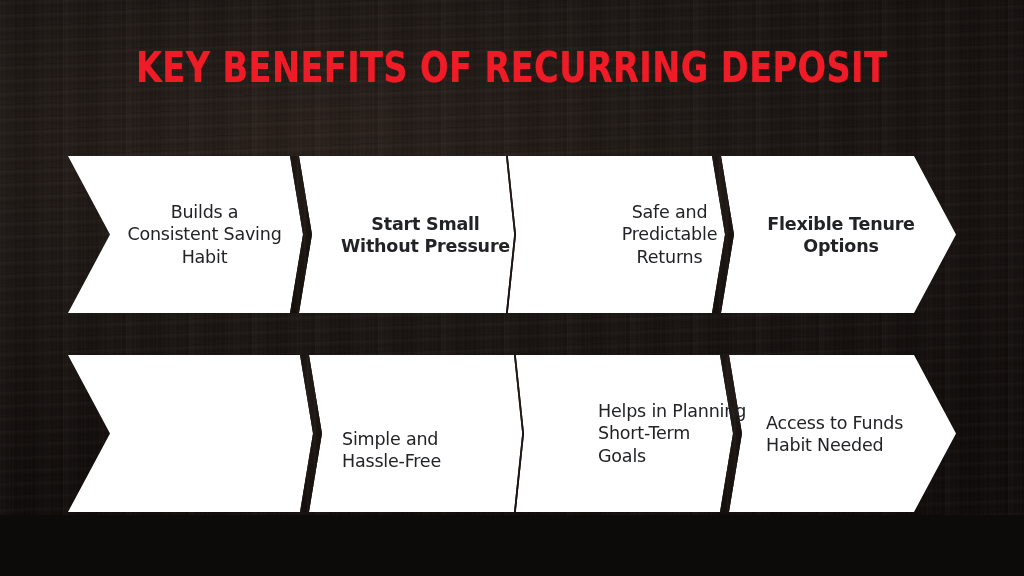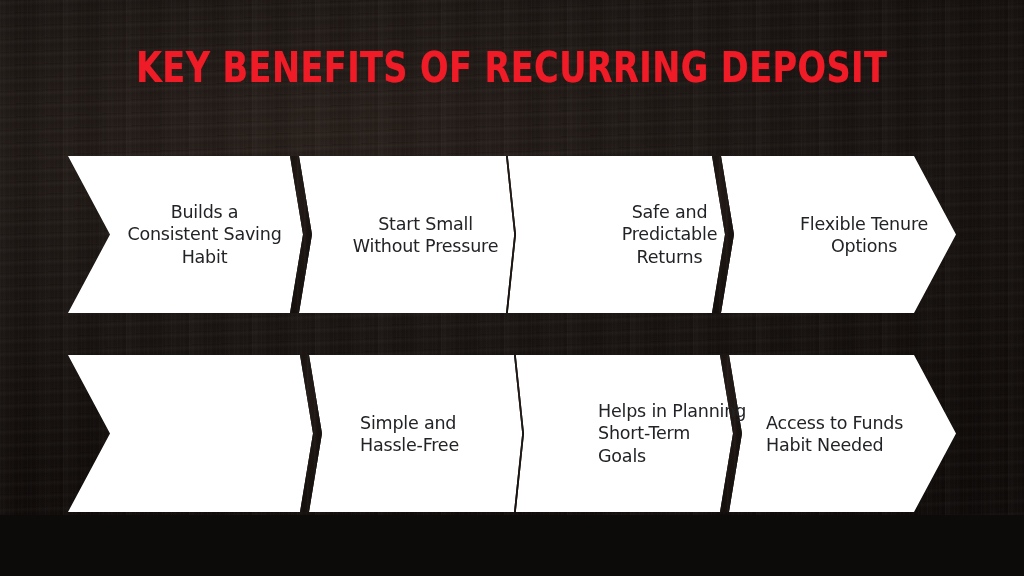--- a/index.html
+++ b/index.html
@@ -131,42 +131,42 @@
     <div class="sep" style="left:222px; width:22px;
                 clip-path: polygon(0px 0px, 9px 0px, 22px 78.5px, 9px 157px, 0px 157px, 13px 78.5px);"></div>
     <div class="sep" style="left:438px; width:10px;
                 clip-path: polygon(0px 0px, 1.8px 0px, 10px 78.5px, 1.8px 157px, 0px 157px, 8.2px 78.5px);"></div>
     <div class="sep" style="left:644px; width:22px;
                 clip-path: polygon(0px 0px, 9px 0px, 22px 78.5px, 9px 157px, 0px 157px, 13px 78.5px);"></div>
 
     <div class="chev-text" style="left:49px;  width:175px;">Builds a
 Consistent Saving
 Habit</div>
-    <div class="chev-text" style="left:270px; width:175px;">Start Small
+    <div class="chev-text" style="left:270px; width:175px;font-weight:bold;">Start Small
 Without Pressure</div>
     <div class="chev-text" style="left:478px; width:175px;margin-left:36px;">Safe and
 Predictable
 Returns</div>
-    <div class="chev-text" style="left:706px; width:180px;">Flexible Tenure
+    <div class="chev-text" style="left:683px; width:180px;font-weight:bold;">Flexible Tenure
 Options</div>
   </div>
 
   <div class="chev-row" id="row-2">
 
     <div class="chev" style="left:0px; width:888px;
                 clip-path: polygon(0px 0px, 846px 0px, 888px 78.5px, 846px 157px, 0px 157px, 42px 78.5px);"></div>
 
     <div class="sep" style="left:232px; width:22px;
                 clip-path: polygon(0px 0px, 9px 0px, 22px 78.5px, 9px 157px, 0px 157px, 13px 78.5px);"></div>
     <div class="sep" style="left:446px; width:10px;
                 clip-path: polygon(0px 0px, 1.8px 0px, 10px 78.5px, 1.8px 157px, 0px 157px, 8.2px 78.5px);"></div>
     <div class="sep" style="left:652px; width:22px;
                 clip-path: polygon(0px 0px, 9px 0px, 22px 78.5px, 9px 157px, 0px 157px, 13px 78.5px);"></div>
 
-    <div class="chev-text" style="left:292px; width:175px;">Simple and
+    <div class="chev-text" style="left:274px; width:175px;margin-top:16px;">Simple and
 Hassle-Free</div>
     <div class="chev-text" style="left:482px; width:180px;margin-left:48px;">Helps in Planning
 Short-Term
 Goals</div>
     <div class="chev-text" style="left:698px; width:180px;">Access to Funds
 Habit Needed</div>
   </div>
 
 </div>
 

